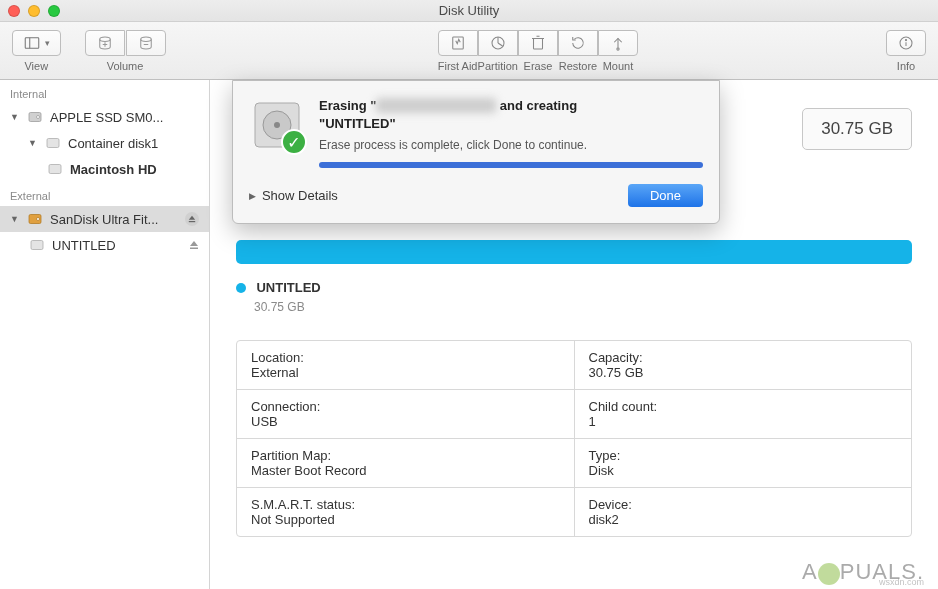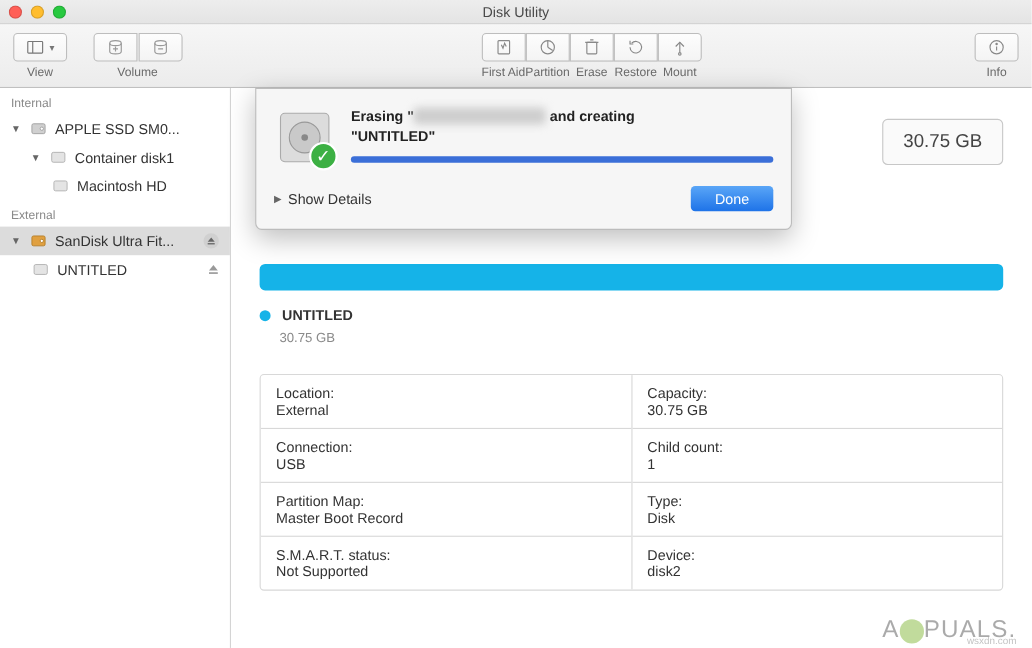--- a/index.html
+++ b/index.html
@@ -31,21 +31,21 @@
     
     
     .sidebar { width: 210px; background: #fff; border-right: 1px solid #d4d4d4; font-size: 13px; }
     .sb-section-label { font-size: 11px; color: #8a8a8a; padding: 8px 10px 4px; font-weight: 400; }
     .sb-item { display: flex; align-items: center; padding: 4px 10px; gap: 6px; color: #333; }
     .sb-item.selected { background: #dcdcdc; }
     .sb-disclosure { width: 10px; font-size: 9px; color: #666; }
     .sb-icon { width: 18px; height: 18px; display: inline-flex; align-items: center; justify-content: center; }
     .sb-eject { margin-left: auto; width: 14px; height: 14px; border-radius: 50%; background: #d0d0d0; display: inline-flex; align-items: center; justify-content: center; }
     .sb-indent-1 { padding-left: 28px; }
-    .sb-indent-2 { padding-left: 46px; }
+    .sb-indent-2 { padding-left: 46px; font-weight: bold; }
     .sb-text { white-space: nowrap; overflow: hidden; text-overflow: ellipsis; flex: 1; }
     
     
     .content { flex: 1; position: relative; padding: 0; }
     .capacity-badge { position: absolute; top: 28px; right: 26px; border: 1px solid #c7c7c7; border-radius: 5px; padding: 10px 18px; font-size: 17px; color: #444; background: #fafafa; }
     
     .usage-bar { margin: 160px 26px 0; height: 24px; background: #15b3e8; border-radius: 5px; }
     .usage-legend { margin: 14px 26px 0; }
     .legend-dot { width: 10px; height: 10px; border-radius: 50%; background: #15b3e8; display: inline-block; margin-right: 6px; vertical-align: middle; }
     .legend-name { font-size: 13px; font-weight: 600; color: #333; vertical-align: middle; }
@@ -321,20 +321,21 @@
         <circle cx="28" cy="28" r="3" fill="#888"></circle>
         <rect x="38" y="38" width="10" height="10" fill="#b9b9b9" stroke="#999"></rect>
       </svg>
       <div class="sheet-check">✓</div>
     </div>
     <div class="sheet-text">
       <div class="sheet-title">
         <span>Erasing "</span><span class="blur">________________</span> <span>and creating</span><br>
         <span>"UNTITLED"</span>
       </div>
+      <div class="sheet-sub">Erase process is complete, click Done to continue.</div>
       <div class="sheet-progress"></div>
     </div>
   </div>
   <div class="sheet-bottom">
     <div class="sheet-details">
       <span class="sheet-details-tri">▶</span>
       <span>Show Details</span>
     </div>
     <button class="sheet-done">Done</button>
   </div>

